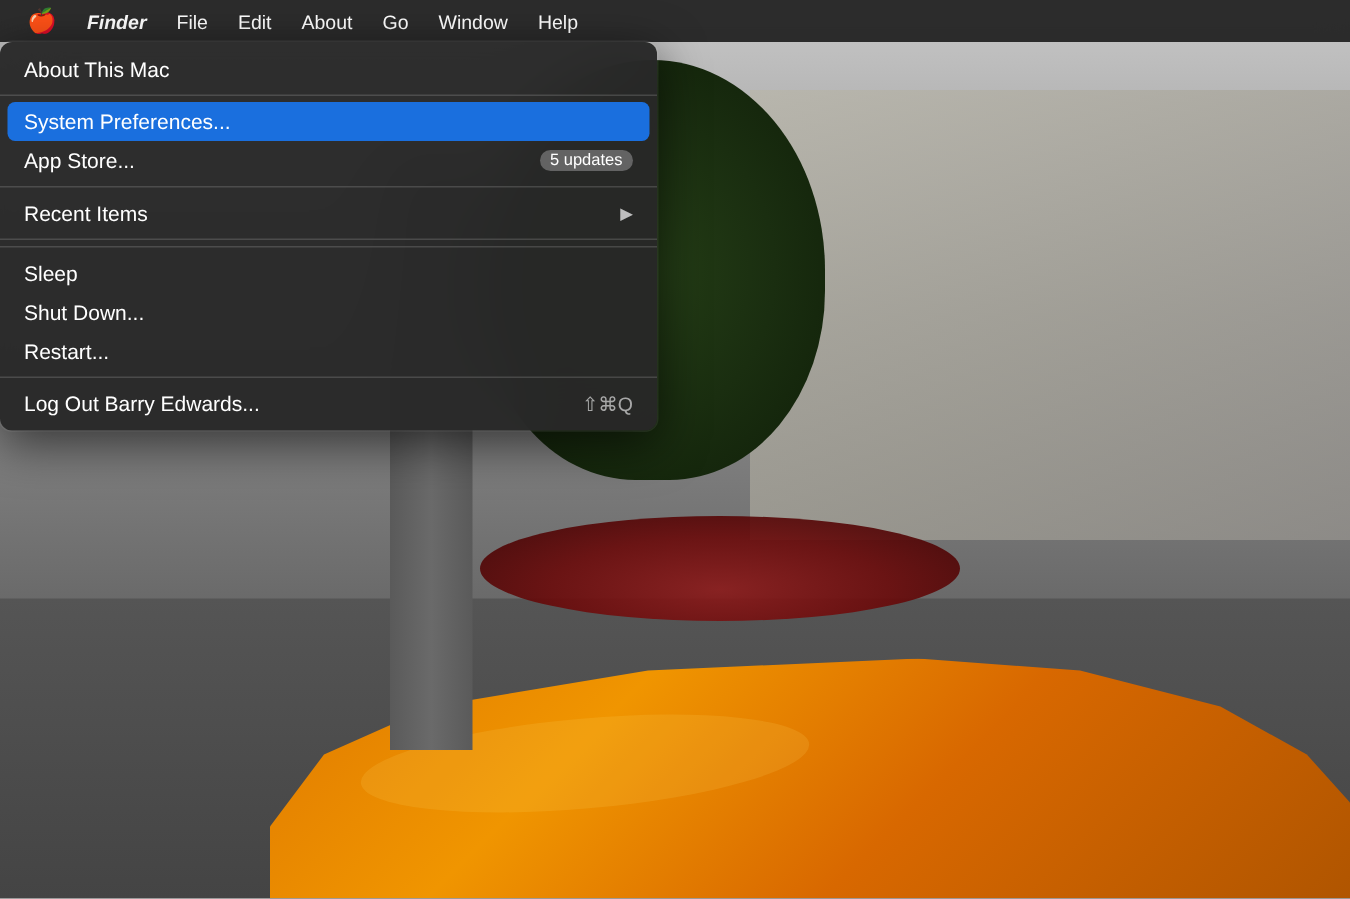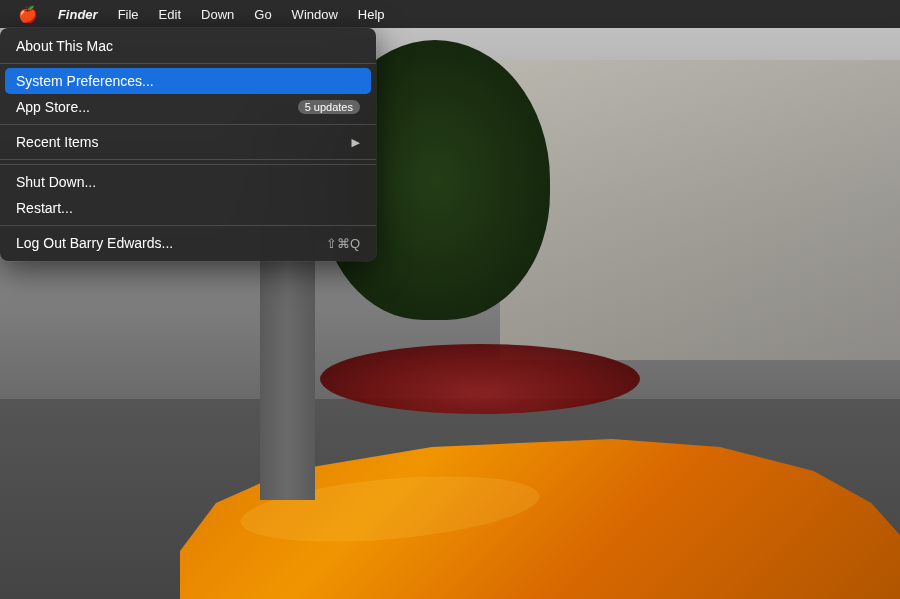--- a/index.html
+++ b/index.html
@@ -55,21 +55,21 @@
     .menubar-finder {
       font-weight: 600;
       font-style: italic;
     }
 
     
     .apple-dropdown {
       position: absolute;
       top: 28px;
       left: 0;
-      width: 376px;
+      width: 438px;
       background: rgba(40, 40, 40, 0.96);
       border-radius: 8px;
       box-shadow: 0 8px 32px rgba(0,0,0,0.6), 0 0 0 1px rgba(255,255,255,0.1);
       z-index: 200;
       padding: 5px 0;
       backdrop-filter: blur(20px);
     }
 
     .menu-item {
       display: flex;
@@ -156,21 +156,21 @@
   <div class="menubar-item menubar-finder">
     <span>Finder</span>
   </div>
   <div class="menubar-item">
     <span>File</span>
   </div>
   <div class="menubar-item">
     <span>Edit</span>
   </div>
   <div class="menubar-item">
-    <span>Down</span>
+    <span>About</span>
   </div>
   <div class="menubar-item">
     <span>Go</span>
   </div>
   <div class="menubar-item">
     <span>Window</span>
   </div>
   <div class="menubar-item">
     <span>Help</span>
   </div>
@@ -198,20 +198,23 @@
   <div class="menu-item">
     <span class="menu-item-label">Recent Items</span>
     <span class="arrow-right">▶</span>
   </div>
 
   <div class="menu-separator"></div>
 
 
   <div class="menu-separator"></div>
 
+  <div class="menu-item">
+    <span class="menu-item-label">Sleep</span>
+  </div>
 
   <div class="menu-item">
     <span class="menu-item-label">Shut Down...</span>
   </div>
 
   <div class="menu-item">
     <span class="menu-item-label">Restart...</span>
   </div>
 
   <div class="menu-separator"></div>

